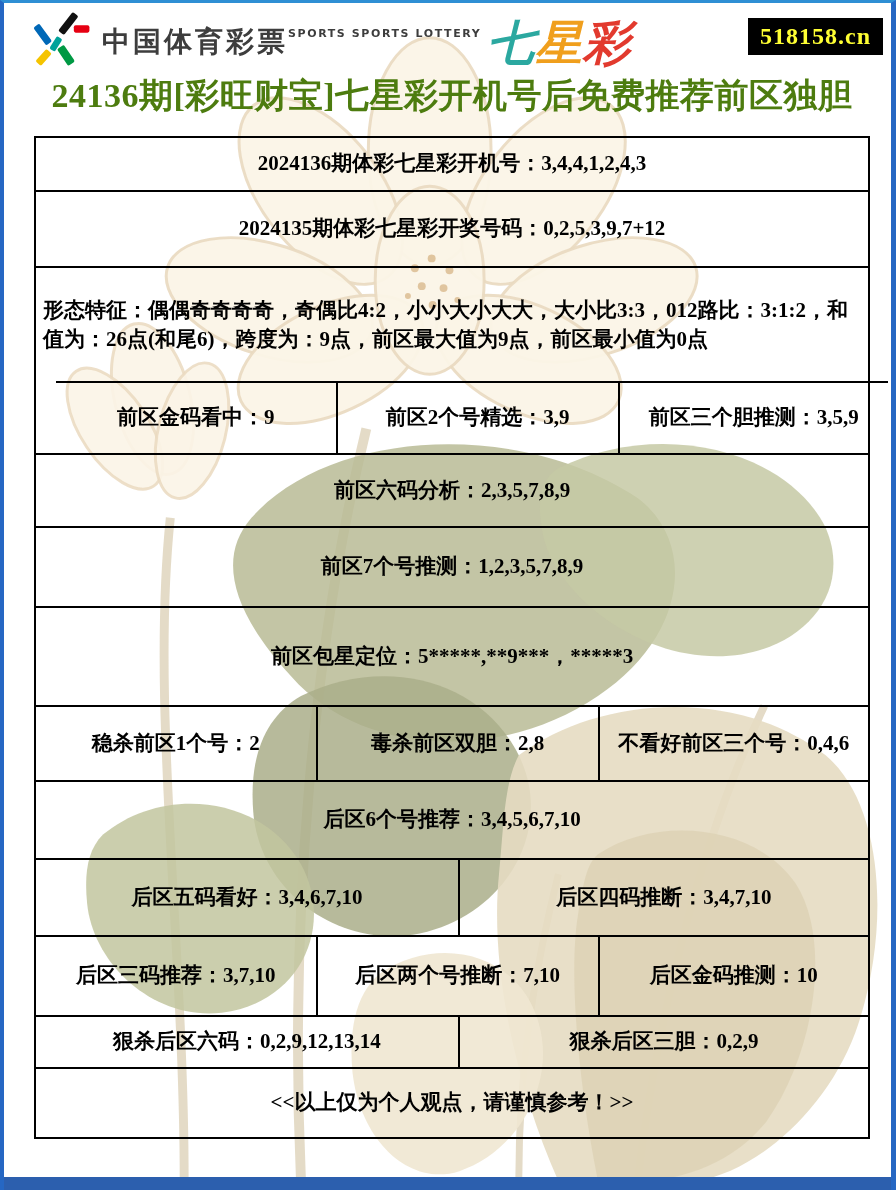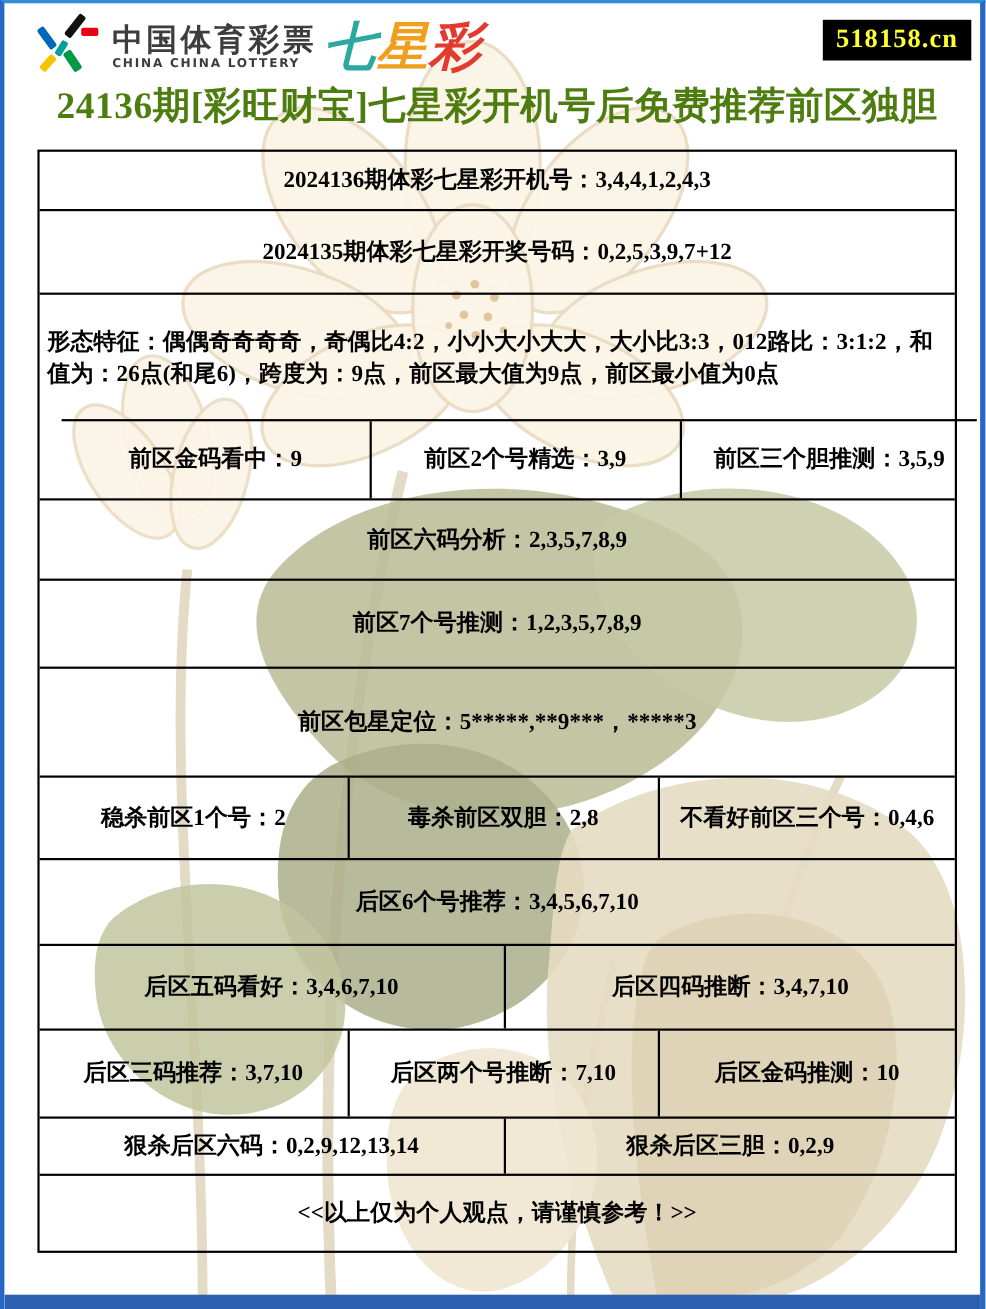--- a/index.html
+++ b/index.html
@@ -8,21 +8,21 @@
     position:relative; width:896px; height:1190px; background:#ffffff;
     border-left:4px solid #2667c3; border-right:5px solid #2667c3; border-top:3px solid #2f8fd4;
     overflow:hidden;
     font-family:"Liberation Serif","DejaVu Serif",serif;
   }
   
   .bg-art { position:absolute; inset:0; z-index:0; }
   
   .header { position:absolute; top:8px; left:24px; z-index:2; display:flex; align-items:center; }
   .logo-mark { width:66px; height:58px; margin-right:8px; }
-  .logo-text { display:flex; flex-direction:column; justify-content:center; }
+  .logo-text { display:flex; flex-direction:row; justify-content:center; }
   .logo-cn { font-family:"DejaVu Sans","Liberation Sans",sans-serif; font-size:28px; font-weight:700; color:#3d3d3d; letter-spacing:3px; line-height:1.05; }
   .logo-en { font-family:"DejaVu Sans","Liberation Sans",sans-serif; font-size:11px; font-weight:700; color:#3d3d3d; letter-spacing:1.6px; }
   .brand { display:flex; margin-left:6px; align-items:center; }
   .brand-char { font-family:"DejaVu Sans","Liberation Sans",sans-serif; font-size:47px; font-weight:800; font-style:italic; line-height:1; letter-spacing:1px; }
   .brand-c1 { color:#2ba8a0; }
   .brand-c2 { color:#f09f1d; }
   .brand-c3 { color:#e23a2e; }
   .site-badge {
     position:absolute; top:15px; right:8px; z-index:2;
     background:#000000; color:#ffff33; font-size:24px; font-weight:700;
@@ -121,21 +121,21 @@
         <rect x="40" y="0" width="8" height="26" rx="2" fill="#111" transform="rotate(38 44 13)"></rect>
         <rect x="50" y="15" width="17" height="8" rx="2" fill="#e60012"></rect>
         <rect x="12" y="13" width="8" height="24" rx="2" fill="#0068b7" transform="rotate(-36 16 25)"></rect>
         <rect x="27" y="27" width="7" height="16" rx="2" fill="#00a29a" transform="rotate(32 30 35)"></rect>
         <rect x="13" y="41" width="8" height="18" rx="2" fill="#f5c400" transform="rotate(42 17 50)"></rect>
         <rect x="37" y="37" width="9" height="22" rx="2" fill="#009944" transform="rotate(-34 41 48)"></rect>
       </svg>
     </span>
     <span class="logo-text">
       <span class="logo-cn">中国体育彩票</span>
-      <span class="logo-en">CHINA CHINA LOTTERY</span>
+      <span class="logo-en">SPORTS SPORTS LOTTERY</span>
     </span>
     <span class="brand">
       <span class="brand-char brand-c1">七</span>
       <span class="brand-char brand-c2">星</span>
       <span class="brand-char brand-c3">彩</span>
     </span>
   </div>
 
   <div class="site-badge">518158.cn</div>
 

